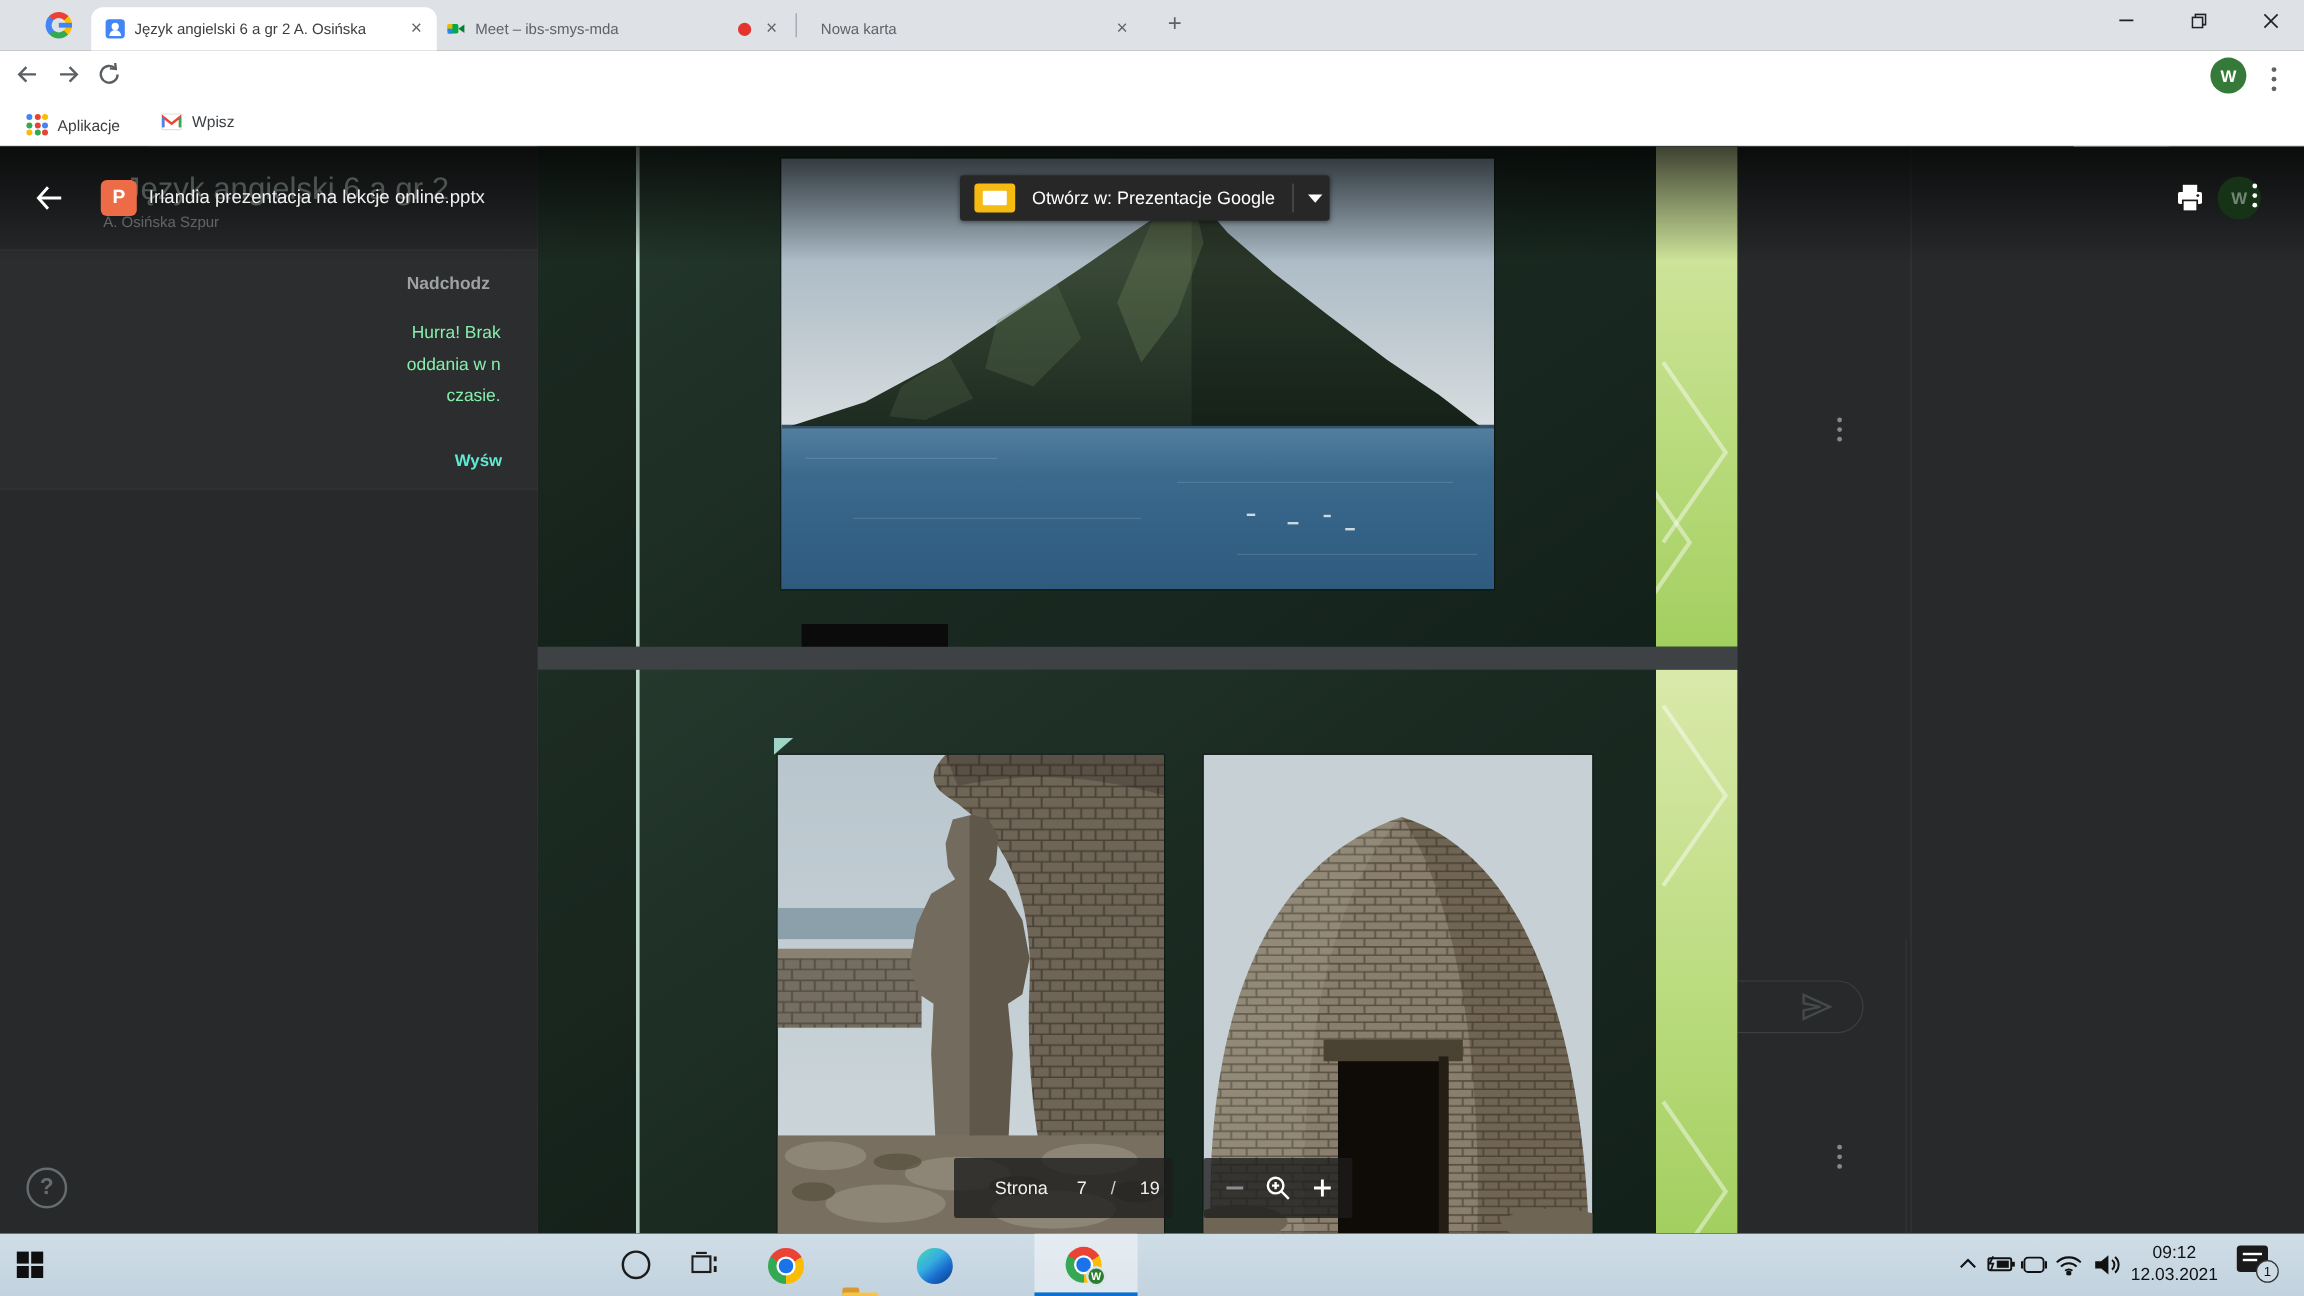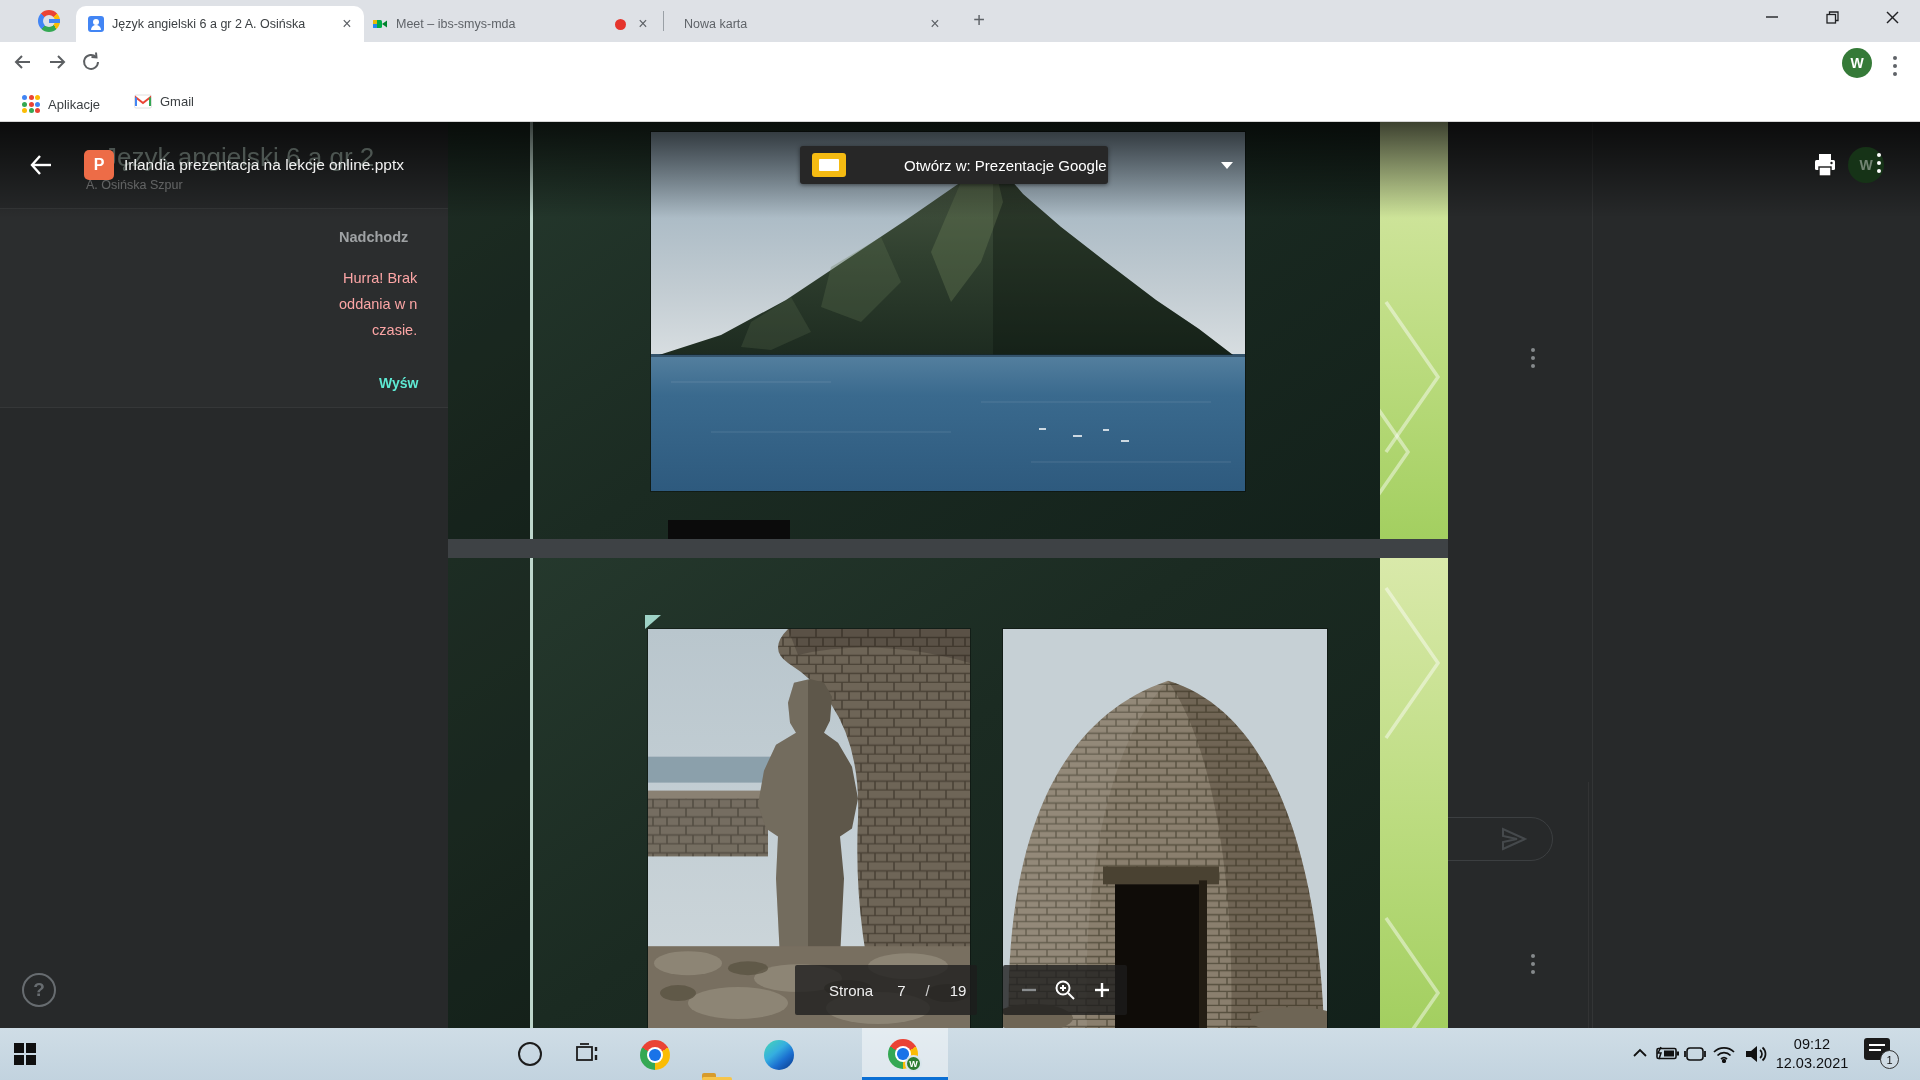--- a/index.html
+++ b/index.html
@@ -48,21 +48,21 @@
   .gpanel{position:absolute;right:0;top:0;width:68px;height:100%;
     background:linear-gradient(180deg,#d9e9aa 0%,#bcdc80 55%,#a3cf60 100%);}
   .photo{position:absolute;box-shadow:0 0 0 1px rgba(0,0,0,.35);}
   
   .ovl-header{left:0;top:122px;width:1920px;height:96px;
     background:linear-gradient(rgba(0,0,0,.72),rgba(0,0,0,0));}
   .ovl-title{font-size:15.5px;color:#f1f1f1;white-space:nowrap;}
   .ptile{width:30px;height:30px;border-radius:5px;background:#ed6c47;color:#fff;font-weight:bold;font-size:16px;
     display:flex;align-items:center;justify-content:center;}
   .openwith{left:800px;top:146px;width:308px;height:38px;background:#272727;border-radius:3px;
-    display:flex;align-items:center;box-shadow:0 1px 4px rgba(0,0,0,.5);gap:44px;}
+    display:flex;align-items:center;box-shadow:0 1px 4px rgba(0,0,0,.5);}
   .ow-icon{width:34px;height:24px;border-radius:3px;background:#f5bb12;margin:0 14px 0 12px;position:relative;flex:0 0 34px;}
   .ow-icon::before{content:"";position:absolute;left:7px;top:6px;width:20px;height:12px;background:#fff;border-radius:1px;}
   .ow-label{color:#fff;font-size:15px;white-space:nowrap;}
   .ow-div{width:1px;height:24px;background:#595959;margin:0 12px 0 14px;}
   .ow-caret{width:0;height:0;border-left:6px solid transparent;border-right:6px solid transparent;border-top:7px solid #fff;}
   .pill{background:rgba(28,28,28,.78);height:50px;display:flex;align-items:center;color:#f0f0f0;font-size:15px;}
   .next-btn{left:1857px;top:557px;width:41px;height:41px;border-radius:50%;background:rgba(15,15,15,.92);
     display:flex;align-items:center;justify-content:center;}
   .scrolltrack{left:1904px;top:0;width:16px;height:906px;background:#404345;}
   .scrollthumb{left:2px;top:245px;width:12px;height:80px;background:#6e7174;border-radius:2px;}
@@ -197,29 +197,29 @@
       </span>
       <span class="bm-label" style="margin-left:8px;">Aplikacje</span>
     </div>
     <div class="abs" style="left:134px;top:9px;display:flex;align-items:center;">
       <svg width="18" height="15" viewBox="0 0 18 15">
         <rect x="0.5" y="1" width="17" height="13" rx="1.5" fill="#fff" stroke="#e0e0e0"></rect>
         <path d="M2,12 V3.5 L9,9 16,3.5 V12" fill="none" stroke="#ea4335" stroke-width="2"></path>
         <line x1="2" y1="3.5" x2="2" y2="12" stroke="#4285f4" stroke-width="2"></line>
         <line x1="16" y1="3.5" x2="16" y2="12" stroke="#34a853" stroke-width="2"></line>
       </svg>
-      <span class="bm-label" style="margin-left:8px;">Gmail</span>
+      <span class="bm-label" style="margin-left:8px;">Wpisz</span>
     </div>
   </div>
 
   <div class="abs content">
 
     <div class="abs card" style="left:-110px;top:86px;width:690px;height:200px;">
       <div class="abs" style="left:448px;top:20px;font-size:14.5px;font-weight:bold;color:#9fa2a4;white-space:nowrap;">Nadchodz</div>
-      <div class="abs" style="left:448px;top:56px;font-size:14.5px;color:#fca5a5;line-height:26px;white-space:nowrap;">
+      <div class="abs" style="left:448px;top:56px;font-size:14.5px;color:#86efac;line-height:26px;white-space:nowrap;">
         <div>Hurra! Brak</div>
         <div>oddania w n</div>
         <div>czasie.</div>
       </div>
       <div class="abs" style="left:488px;top:166px;font-size:14px;font-weight:bold;color:#5eead4;white-space:nowrap;">Wyśw</div>
     </div>
 
     <div class="abs" style="left:1592px;top:0;width:1px;height:906px;background:rgba(255,255,255,.06);"></div>
 
     <div class="abs kebab" style="left:1530px;top:222px;width:6px;">

